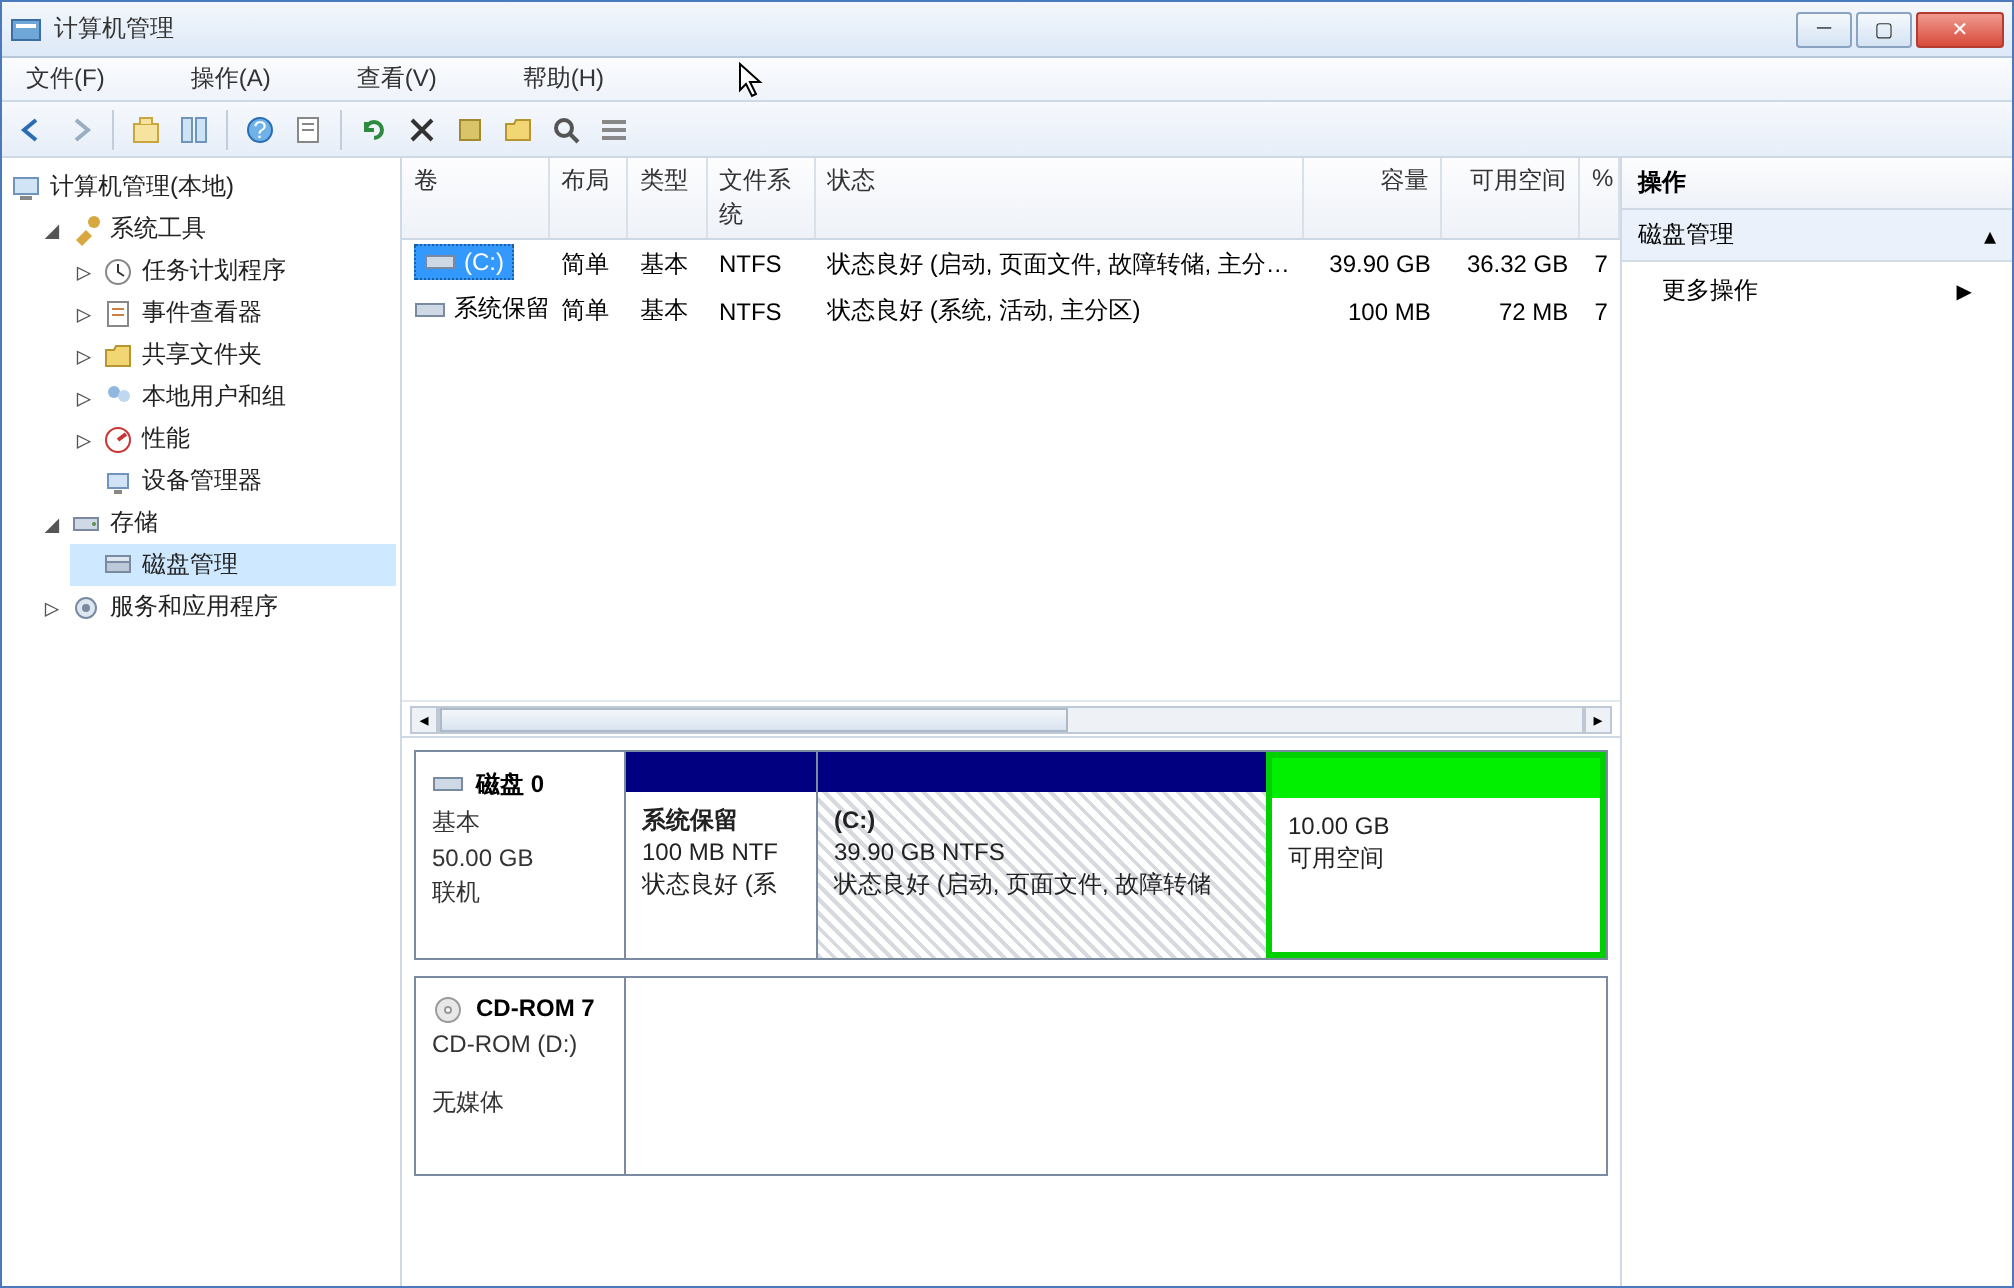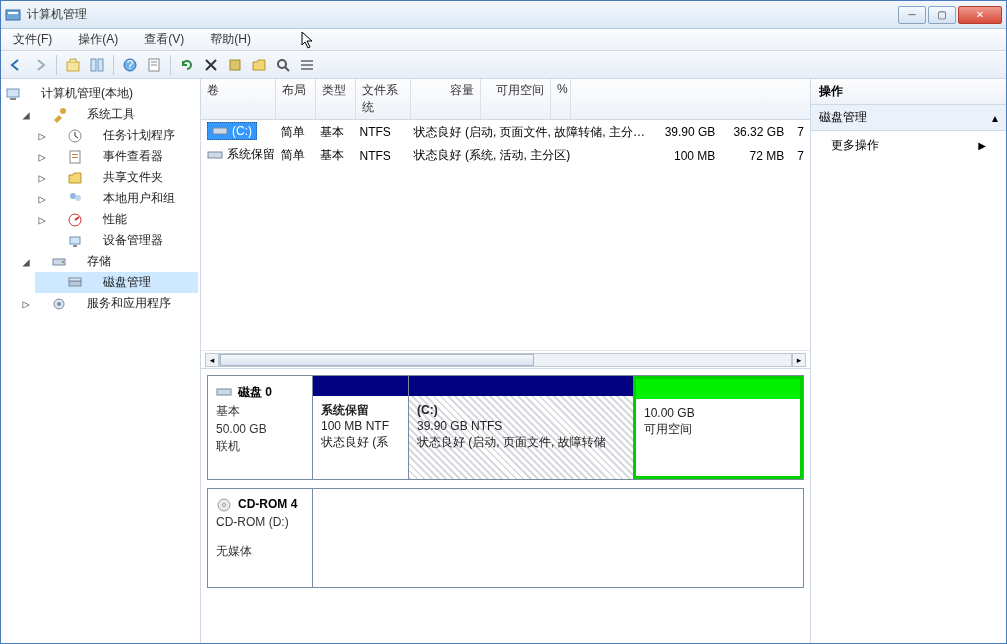--- a/index.html
+++ b/index.html
@@ -9,34 +9,34 @@
 
 
 .titlebar { height: 28px; background: linear-gradient(#f3f7fc, #dde9f7); display: flex; align-items: center; padding: 0 4px; border-bottom: 1px solid #b8c8dc; }
 .titlebar .app-icon { width: 16px; height: 16px; margin-right: 6px; display: inline-flex; align-items: center; justify-content: center; }
 .titlebar .title { flex: 1; color: #333; }
 .win-btns { display: flex; gap: 2px; }
 .win-btn { width: 28px; height: 18px; border: 1px solid #8aa3c0; border-radius: 2px; background: linear-gradient(#f5f9fd,#d4e3f3); display: inline-flex; align-items: center; justify-content: center; font-size: 10px; color: #333; }
 .win-btn.close { background: linear-gradient(#f09a8f,#d74b3a); border-color:#b23b2e; color:#fff; width: 44px; }
 
 
-.menubar { height: 22px; background: linear-gradient(#fbfcfe,#eef3fa); border-bottom: 1px solid #cfd9e6; display: flex; align-items: center; padding: 0 6px; gap: 14px; color:#333; }
+.menubar { height: 22px; background: linear-gradient(#fbfcfe,#eef3fa); border-bottom: 1px solid #cfd9e6; display: flex; align-items: center; padding: 0 6px; gap: 31px; color:#333; }
 .menubar .menu-item { padding: 2px 6px; }
 .cursor-arrow { position: relative; width: 14px; height: 18px; margin-left: 30px; }
 .cursor-arrow svg { width: 14px; height: 18px; }
 
 
 .toolbar { height: 28px; background: linear-gradient(#f6f9fd,#e7eef8); border-bottom: 1px solid #cfd9e6; display: flex; align-items: center; padding: 0 4px; gap: 2px; }
 .tool-btn { width: 22px; height: 22px; display: inline-flex; align-items: center; justify-content: center; border: 1px solid transparent; border-radius: 2px; }
 .tool-sep { width: 1px; height: 20px; background: #c3cedd; margin: 0 3px; }
 
 
 .main { flex: 1; display: flex; overflow: hidden; }
 .tree-panel { width: 200px; border-right: 1px solid #cfd9e6; background: #fff; padding: 4px 2px; overflow: auto; }
-.tree-node { display: flex; align-items: center; padding: 2px 2px; gap: 20px; color: #222; white-space: nowrap; }
+.tree-node { display: flex; align-items: center; padding: 2px 2px; gap: 4px; color: #222; white-space: nowrap; }
 .tree-node .expander { width: 10px; text-align: center; color: #555; font-family: monospace; }
 .tree-node .node-icon { width: 16px; height: 16px; display:inline-flex; align-items:center; justify-content:center; }
 .tree-children { padding-left: 16px; }
 .tree-node.selected { background: #cde8ff; }
 
 .center-panel { flex: 1; display: flex; flex-direction: column; border-right: 1px solid #cfd9e6; overflow:hidden; }
 
 
 .vol-list { flex: 0 0 auto; height: 290px; border-bottom: 1px solid #cfd9e6; display:flex; flex-direction: column; }
 .vol-header { display: flex; background: linear-gradient(#fdfdfe,#eef2f8); border-bottom: 1px solid #cfd9e6; }
@@ -314,20 +314,21 @@
     </div>
 
     <div class="center-panel">
 
       <div class="vol-list">
         <div class="vol-header">
           <div class="col c-vol">卷</div>
           <div class="col c-layout">布局</div>
           <div class="col c-type">类型</div>
           <div class="col c-fs">文件系统</div>
+          <div class="col c-status">状态</div>
           <div class="col c-cap">容量</div>
           <div class="col c-free">可用空间</div>
           <div class="col c-pct">%</div>
         </div>
         <div class="vol-rows">
           <div class="vol-row sel">
             <div class="col c-vol"><span class="vol-label">
                   <svg class="icon" viewBox="0 0 16 16">
                     <rect x="1" y="5" width="14" height="6" fill="#cfd9e6" stroke="#7a8aa0"></rect>
                   </svg>
@@ -407,21 +408,21 @@
           </div>
         </div>
 
         <div class="disk-row cdrom-row" style="height:100px;">
           <div class="disk-info">
             <div class="disk-title cd-icon">
                 <svg class="icon" viewBox="0 0 16 16">
                   <circle cx="8" cy="8" r="6" fill="#e8e8e8" stroke="#999"></circle>
                   <circle cx="8" cy="8" r="1.5" fill="#fff" stroke="#999"></circle>
                 </svg>
-                <span>CD-ROM 4</span>
+                <span>CD-ROM 7</span>
               </div>
             <div class="disk-line">CD-ROM (D:)</div>
             <div class="disk-line" style="margin-top:14px;">无媒体</div>
           </div>
           <div class="partitions"></div>
         </div>
 
       </div>
     </div>
 

